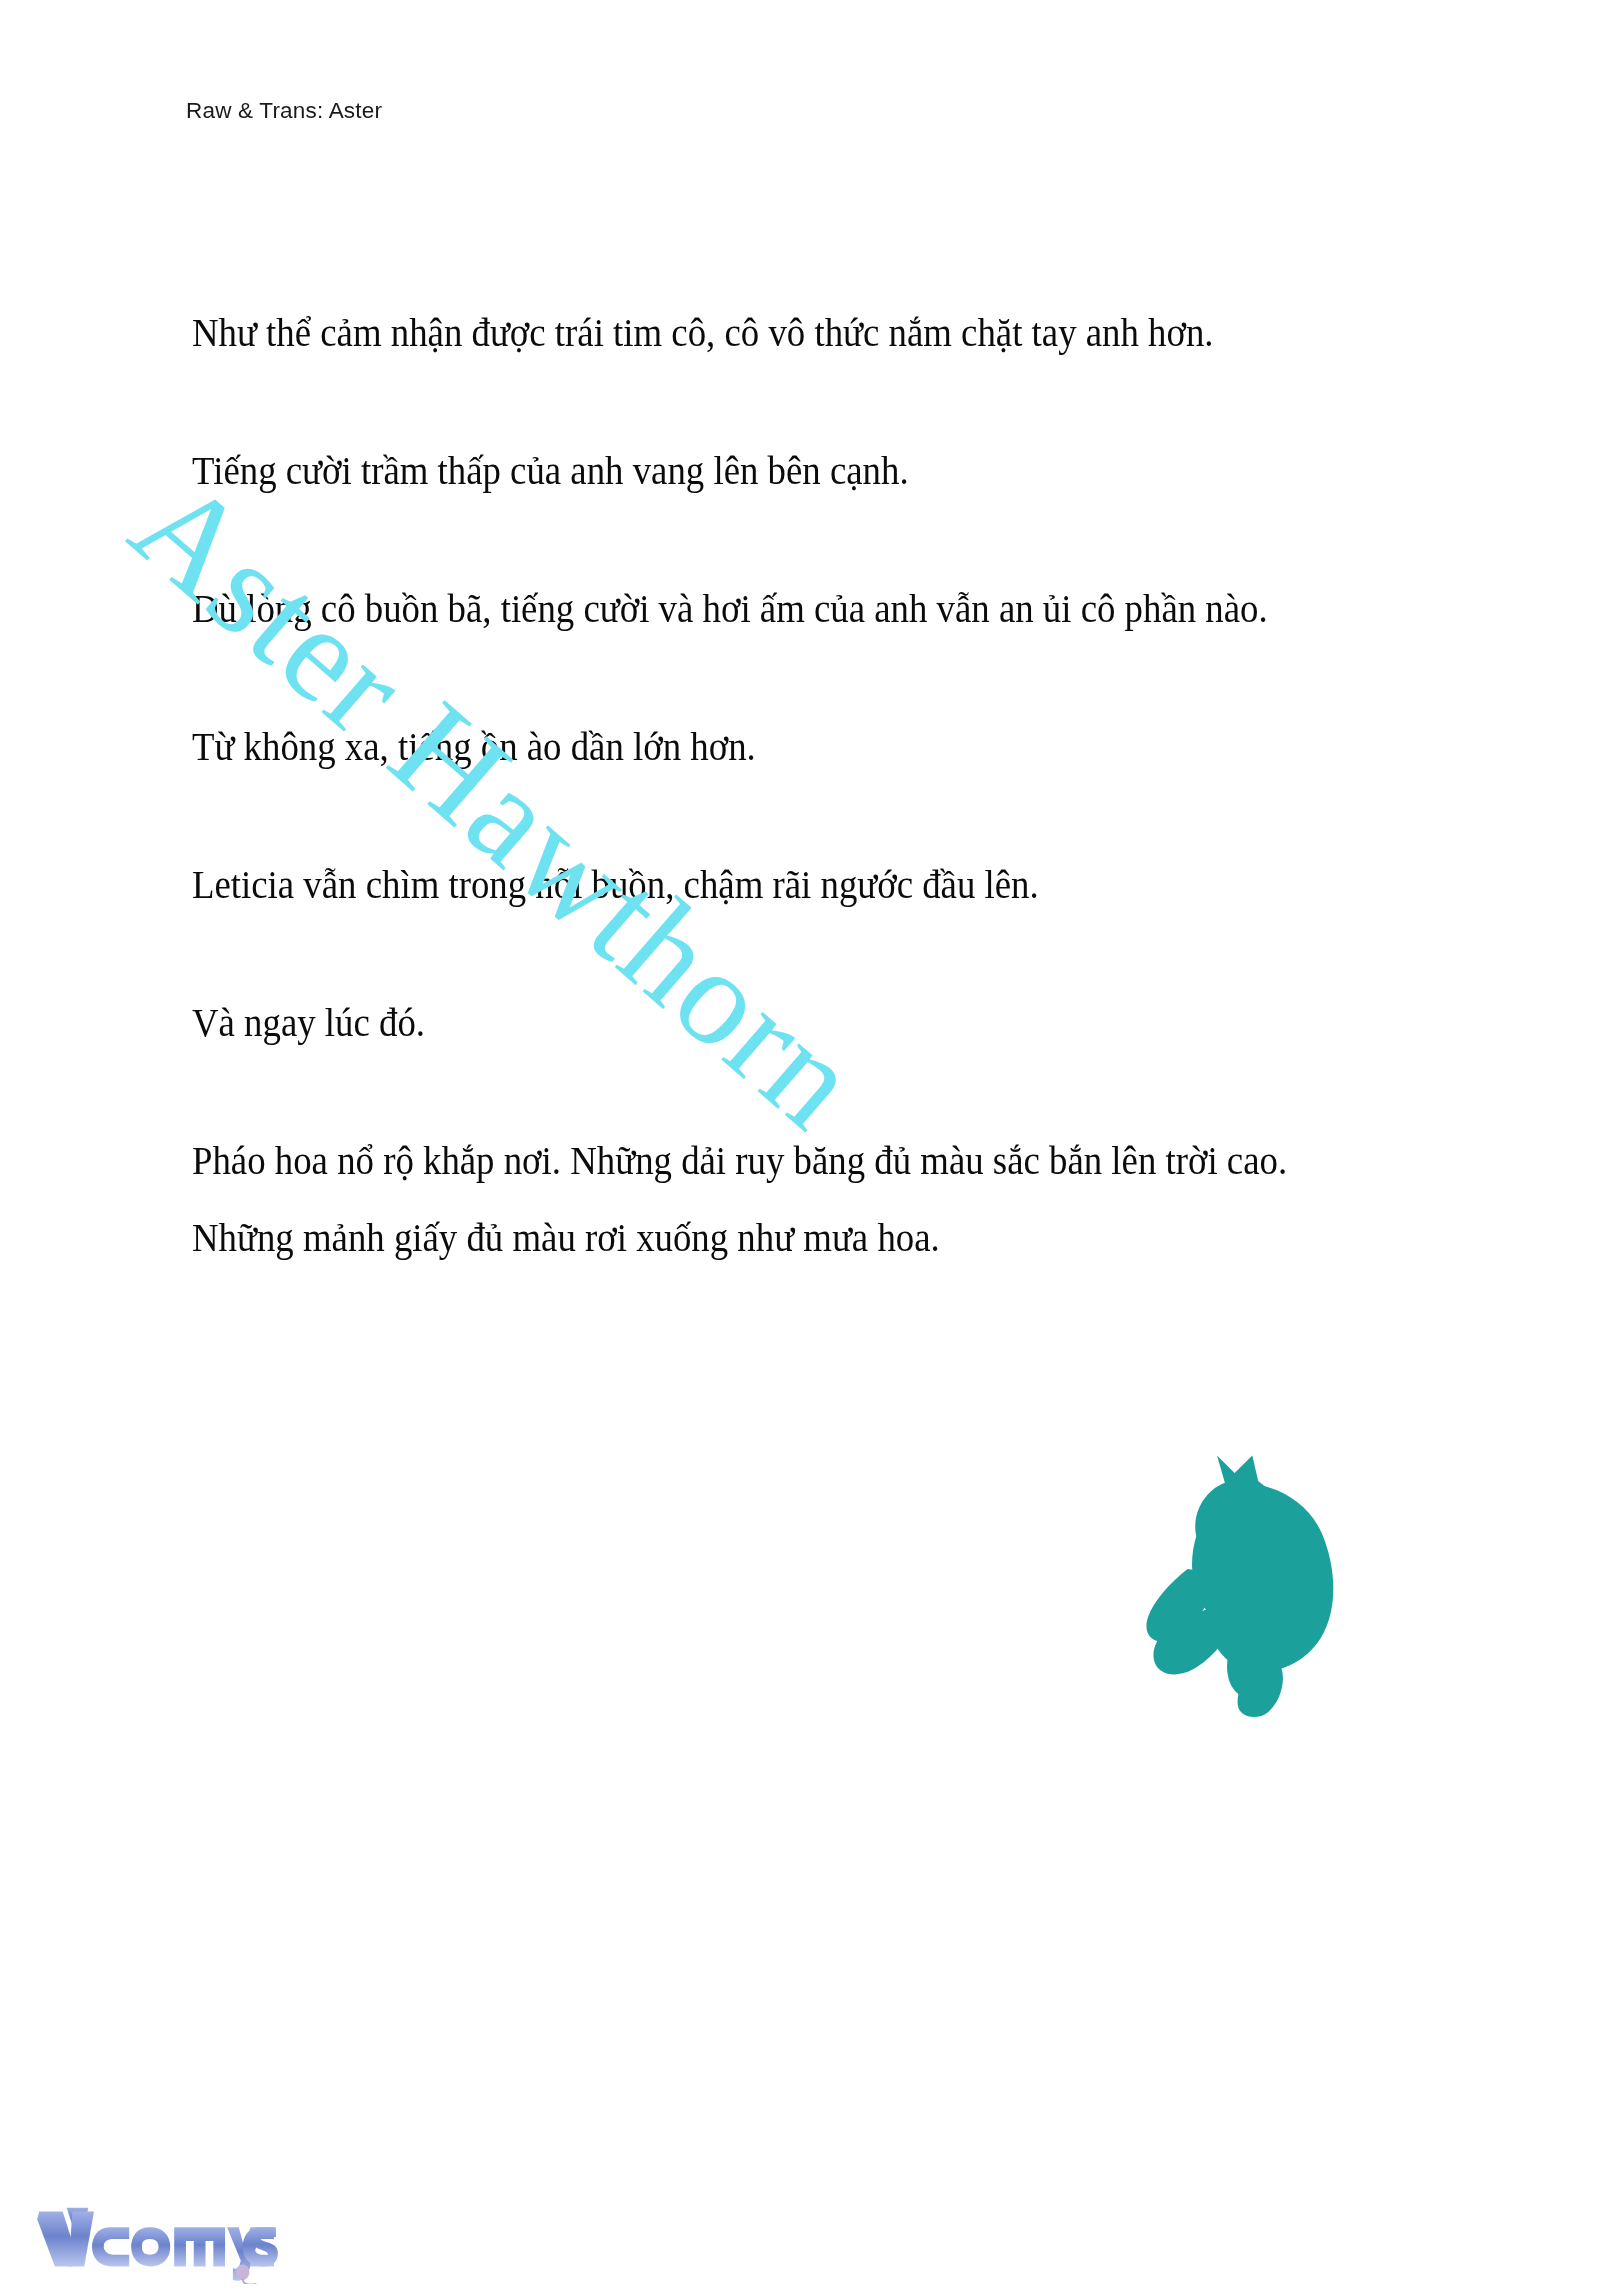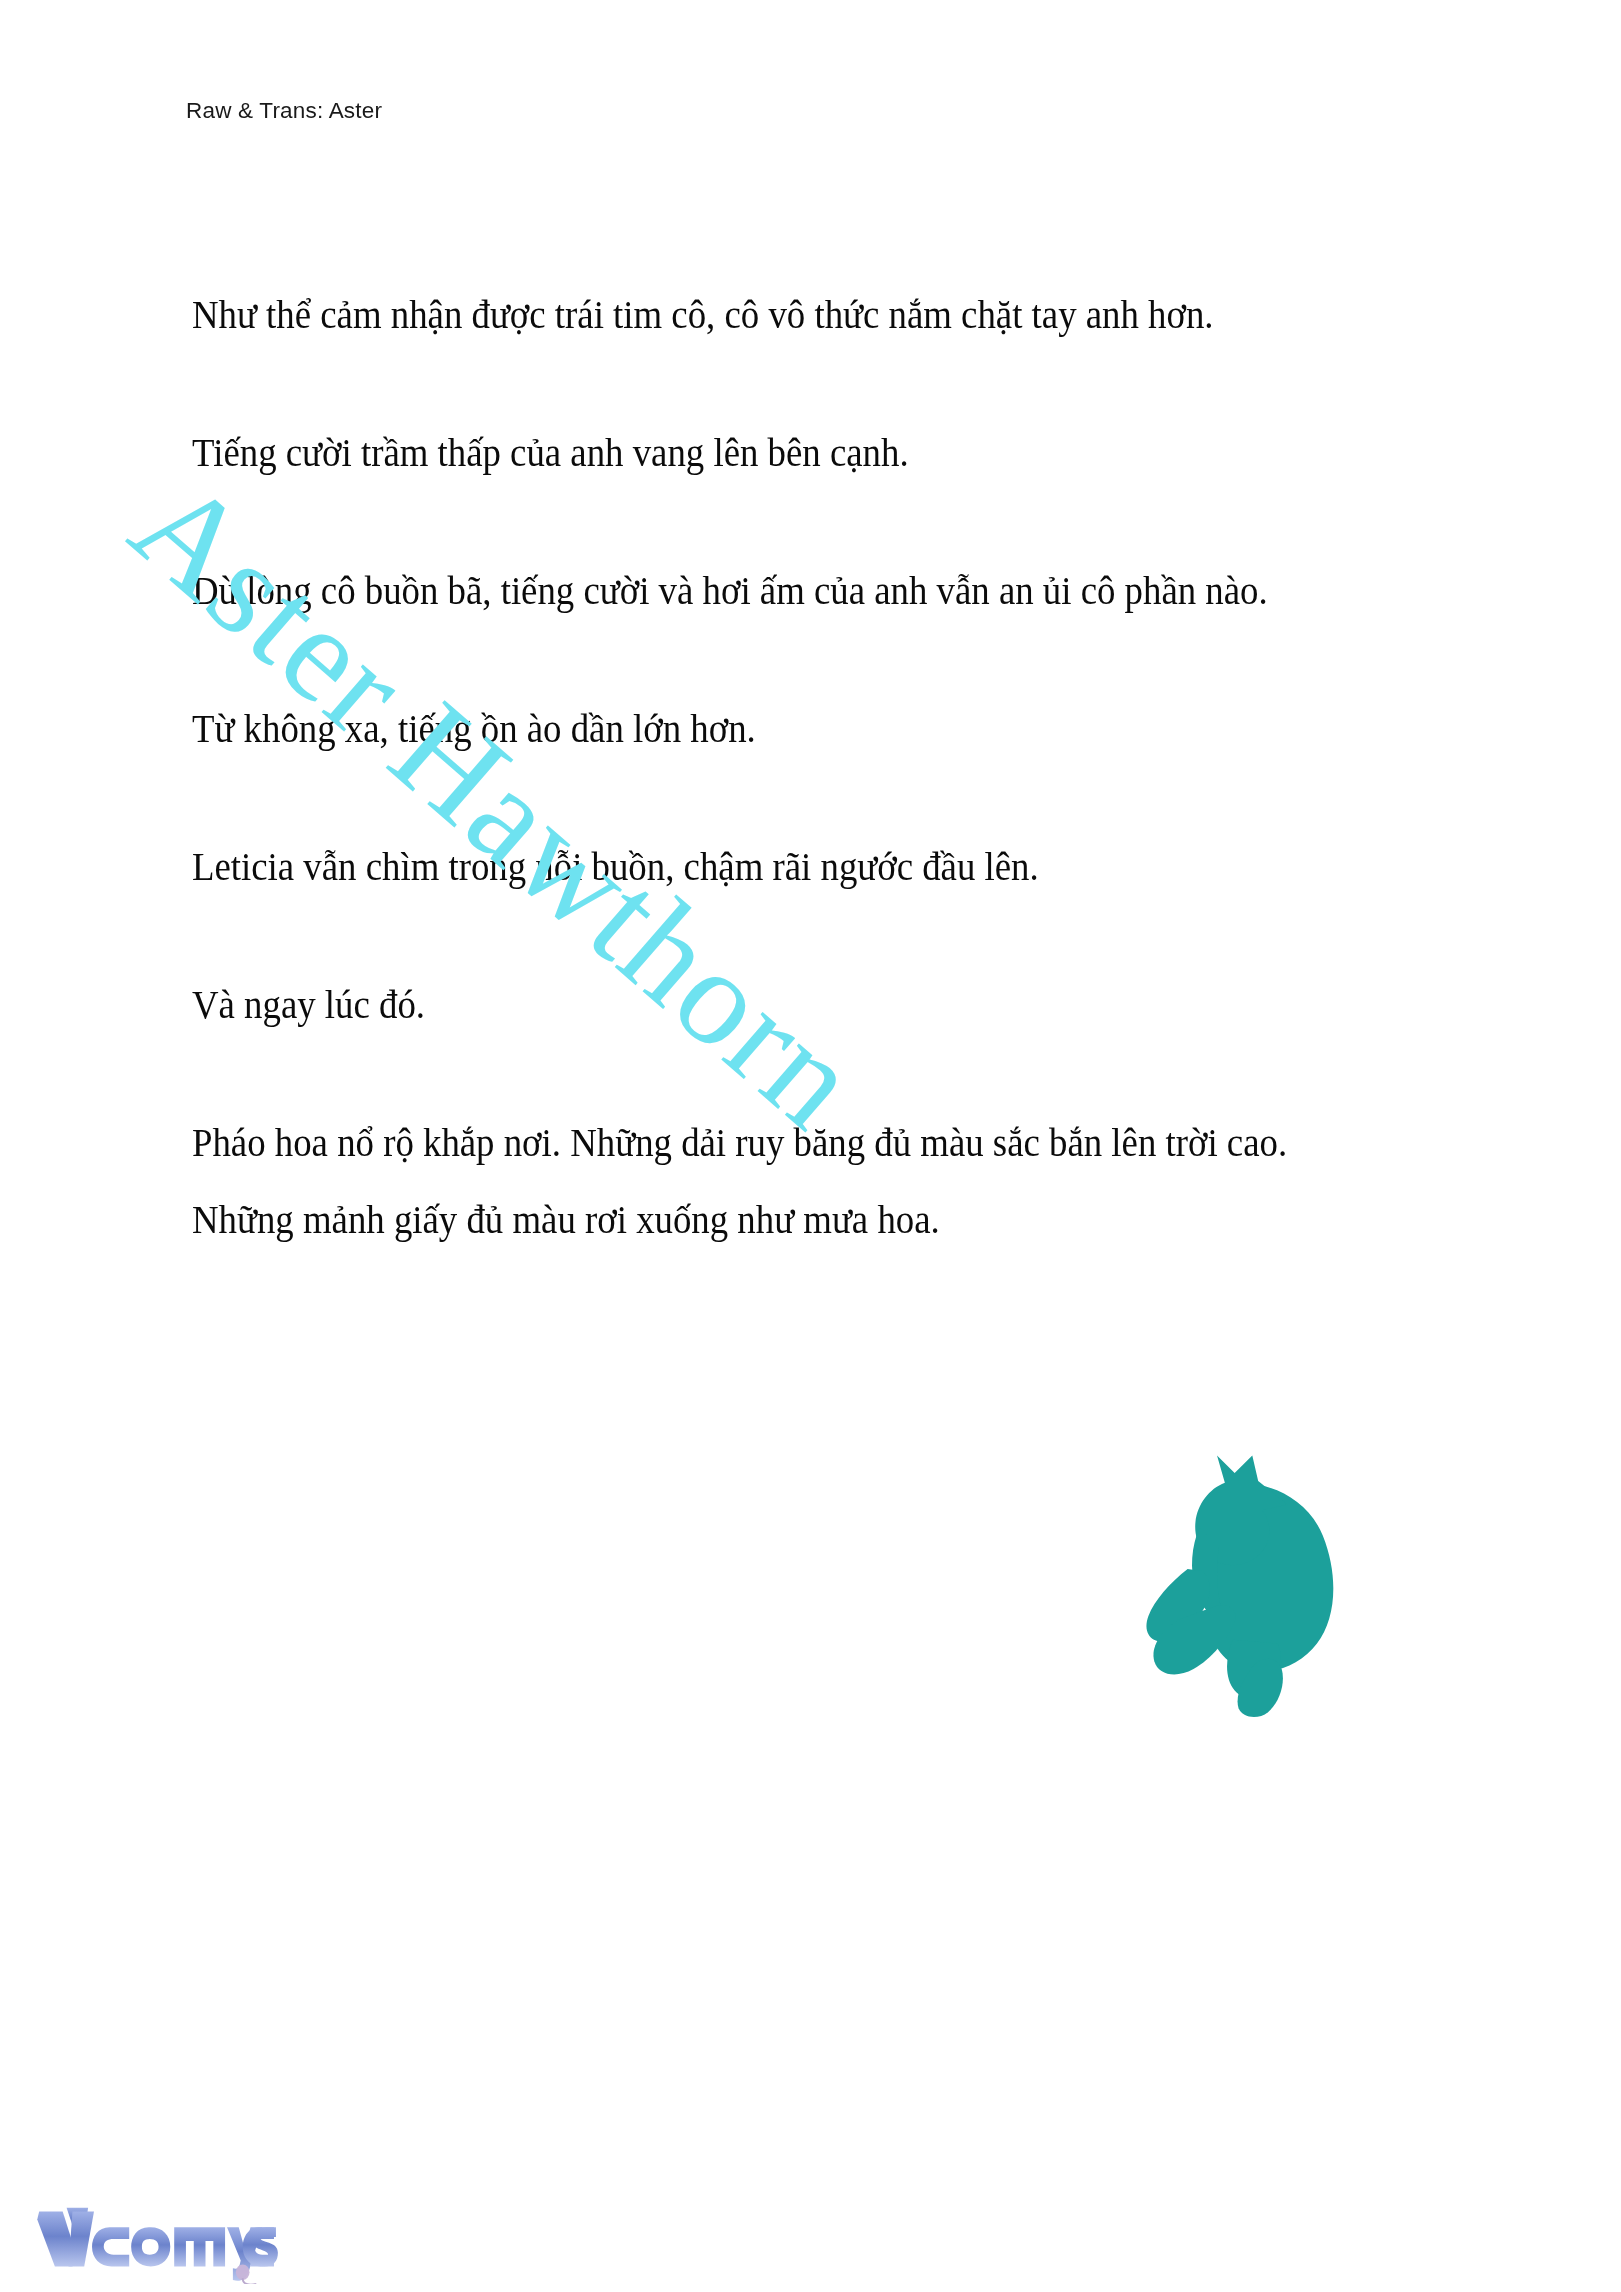--- a/index.html
+++ b/index.html
@@ -27,21 +27,21 @@
     font-weight: 400;
     color: #1a1a1a;
     letter-spacing: 0.2px;
     white-space: nowrap;
   }
 
   
   .content {
     position: absolute;
     left: 192px;
-    top: 276px;
+    top: 294px;
     width: 1191px;
   }
   .para {
     font-family: "Liberation Serif", "DejaVu Serif", serif;
     font-size: 40px;
     line-height: 77px;
     color: #0b0b0b;
     margin: 0 0 61px 0;
     text-align: left;
     transform: scaleX(0.92);

